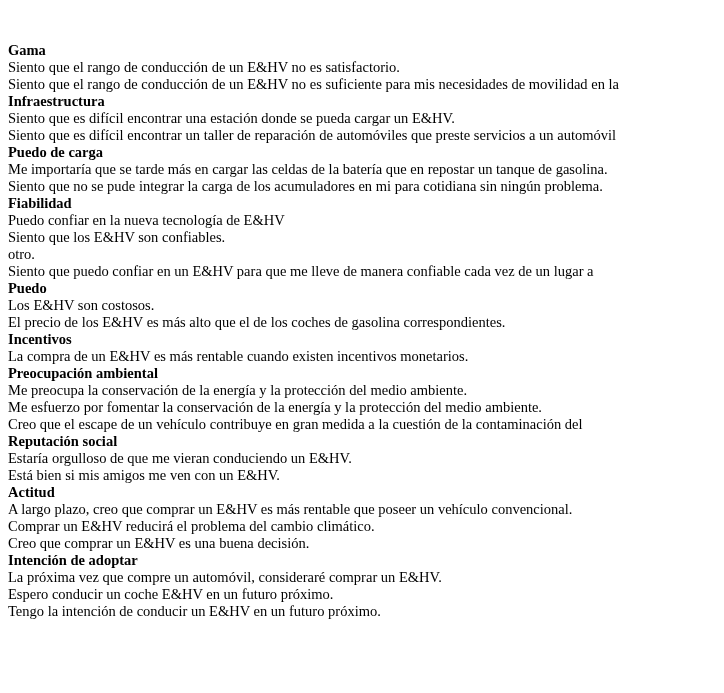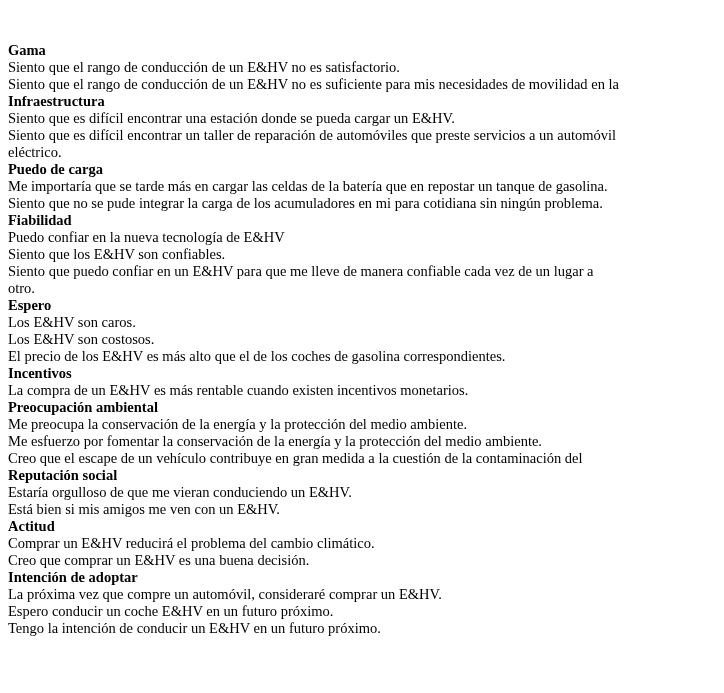--- a/index.html
+++ b/index.html
@@ -39,44 +39,40 @@
       </div>
       <div>
         <div class="line">Siento que el rango de conducción de un E&amp;HV no es suficiente para mis necesidades de movilidad en la</div>
       </div>
       <div class="heading">Infraestructura</div>
       <div>
         <div class="line">Siento que es difícil encontrar una estación donde se pueda cargar un E&amp;HV.</div>
       </div>
       <div>
         <div class="line">Siento que es difícil encontrar un taller de reparación de automóviles que preste servicios a un automóvil</div>
-        <div class="line">eléctrico.</div>
       </div>
       <div class="heading">Puedo de carga</div>
       <div>
         <div class="line">Me importaría que se tarde más en cargar las celdas de la batería que en repostar un tanque de gasolina.</div>
       </div>
       <div>
         <div class="line">Siento que no se pude integrar la carga de los acumuladores en mi para cotidiana sin ningún problema.</div>
       </div>
       <div class="heading">Fiabilidad</div>
       <div>
         <div class="line">Puedo confiar en la nueva tecnología de E&amp;HV</div>
       </div>
       <div>
         <div class="line">Siento que los E&amp;HV son confiables.</div>
       </div>
       <div>
+        <div class="line">otro.</div>
         <div class="line">Siento que puedo confiar en un E&amp;HV para que me lleve de manera confiable cada vez de un lugar a</div>
-        <div class="line">otro.</div>
       </div>
-      <div class="heading">Espero</div>
-      <div>
-        <div class="line">Los E&amp;HV son caros.</div>
-      </div>
+      <div class="heading">Puedo</div>
       <div>
         <div class="line">Los E&amp;HV son costosos.</div>
       </div>
       <div>
         <div class="line">El precio de los E&amp;HV es más alto que el de los coches de gasolina correspondientes.</div>
       </div>
       <div class="heading">Incentivos</div>
       <div>
         <div class="line">La compra de un E&amp;HV es más rentable cuando existen incentivos monetarios.</div>
       </div>
@@ -92,20 +88,23 @@
       </div>
       <div class="heading">Reputación social</div>
       <div>
         <div class="line">Estaría orgulloso de que me vieran conduciendo un E&amp;HV.</div>
       </div>
       <div>
         <div class="line">Está bien si mis amigos me ven con un E&amp;HV.</div>
       </div>
       <div class="heading">Actitud</div>
       <div>
+        <div class="line">A largo plazo, creo que comprar un E&amp;HV es más rentable que poseer un vehículo convencional.</div>
+      </div>
+      <div>
         <div class="line">Comprar un E&amp;HV reducirá el problema del cambio climático.</div>
       </div>
       <div>
         <div class="line">Creo que comprar un E&amp;HV es una buena decisión.</div>
       </div>
       <div class="heading">Intención de adoptar</div>
       <div>
         <div class="line">La próxima vez que compre un automóvil, consideraré comprar un E&amp;HV.</div>
       </div>
       <div>

